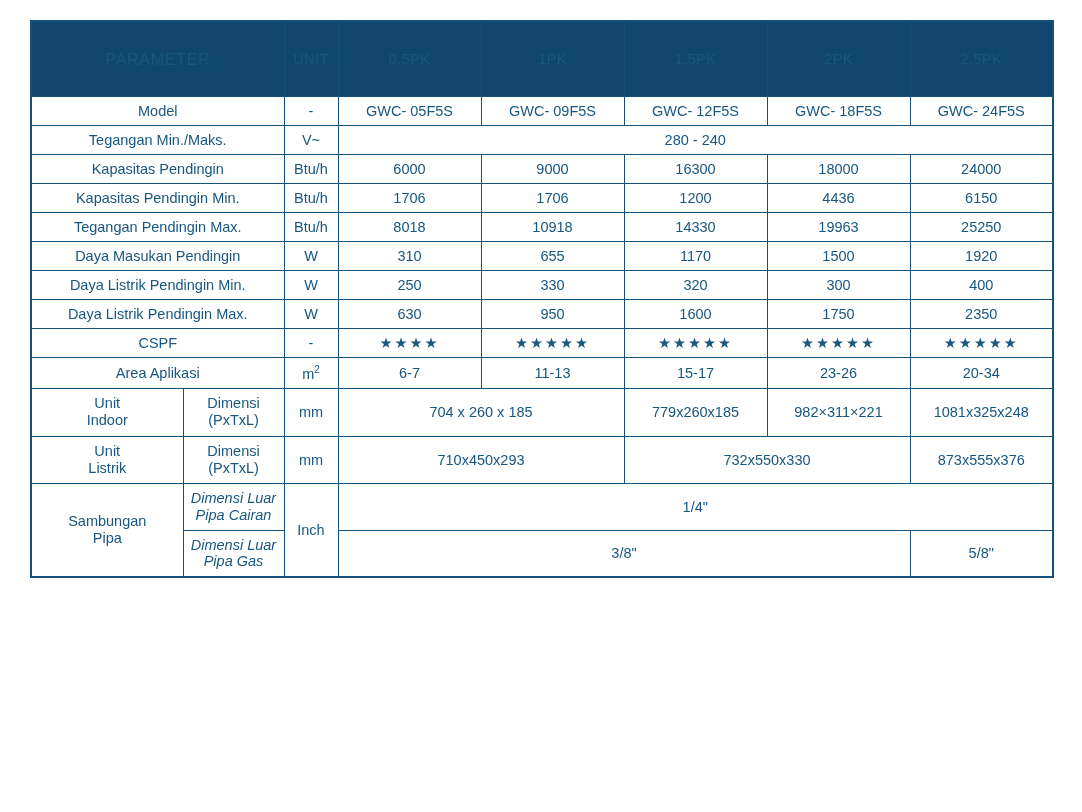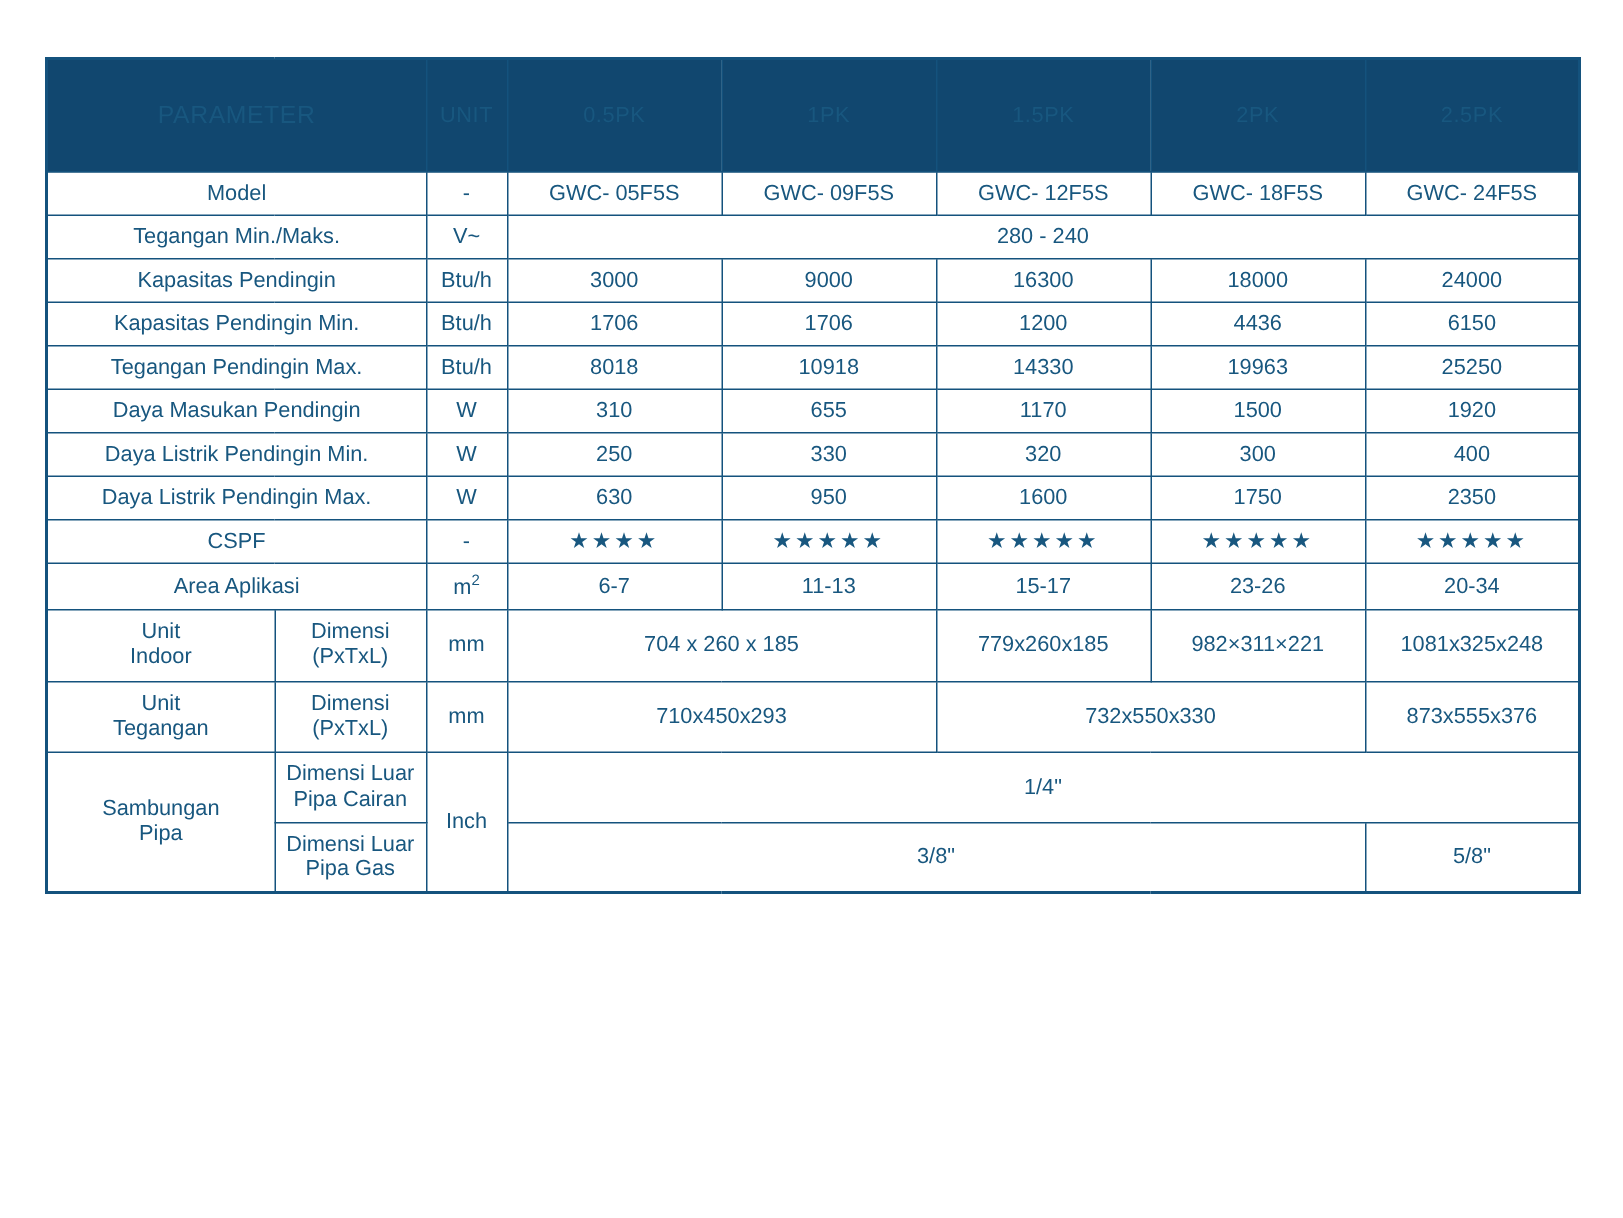--- a/index.html
+++ b/index.html
@@ -7,21 +7,21 @@
     padding: 0;
     background: #ffffff;
   }
   body {
     width: 1082px;
     height: 812px;
     font-family: "Liberation Sans", sans-serif;
     color: #14527d;
   }
   #spec-wrap {
-    padding: 38px 30px 28px 30px;
+    padding: 20px 30px 28px 30px;
     box-sizing: border-box;
     width: 1082px;
     height: 812px;
   }
   table.spec {
     border-collapse: collapse;
     width: 1022px;
     table-layout: fixed;
     border: 2px solid #14527d;
   }
@@ -52,20 +52,21 @@
   .stars {
     color: #14608f;
     font-size: 20px;
     letter-spacing: 2px;
     line-height: 1;
     white-space: nowrap;
   }
   .small-sub {
     font-size: 14px;
     line-height: 1.15;
+    font-style: italic;
   }
   sup {
     font-size: 10px;
     vertical-align: super;
   }
   .r-unit { font-size: 15px; }
   .two-line { line-height: 1.2; }
 </style>
 </head>
 <body>
@@ -107,21 +108,21 @@
 
     <tr>
       <td colspan="2" class="param-cell">Tegangan Min./Maks.</td>
       <td class="r-unit">V~</td>
       <td colspan="5">280 - 240</td>
     </tr>
 
     <tr>
       <td colspan="2" class="param-cell">Kapasitas Pendingin</td>
       <td class="r-unit">Btu/h</td>
-      <td>3000</td>
+      <td>6000</td>
       <td>9000</td>
       <td>16300</td>
       <td>18000</td>
       <td>24000</td>
     </tr>
 
     <tr>
       <td colspan="2" class="param-cell">Kapasitas Pendingin Min.</td>
       <td class="r-unit">Btu/h</td>
       <td>1706</td>
@@ -203,21 +204,21 @@
       <td class="r-unit">mm</td>
       <td colspan="2">704 x 260 x 185</td>
       <td>779x260x185</td>
       <td>982×311×221</td>
       <td>1081x325x248</td>
     </tr>
 
     <tr>
       <td class="param-cell two-line">
         <div>Unit</div>
-        <div>Tegangan</div>
+        <div>Listrik</div>
       </td>
       <td class="param-cell two-line">
         <div>Dimensi</div>
         <div>(PxTxL)</div>
       </td>
       <td class="r-unit">mm</td>
       <td colspan="2">710x450x293</td>
       <td colspan="2">732x550x330</td>
       <td>873x555x376</td>
     </tr>

